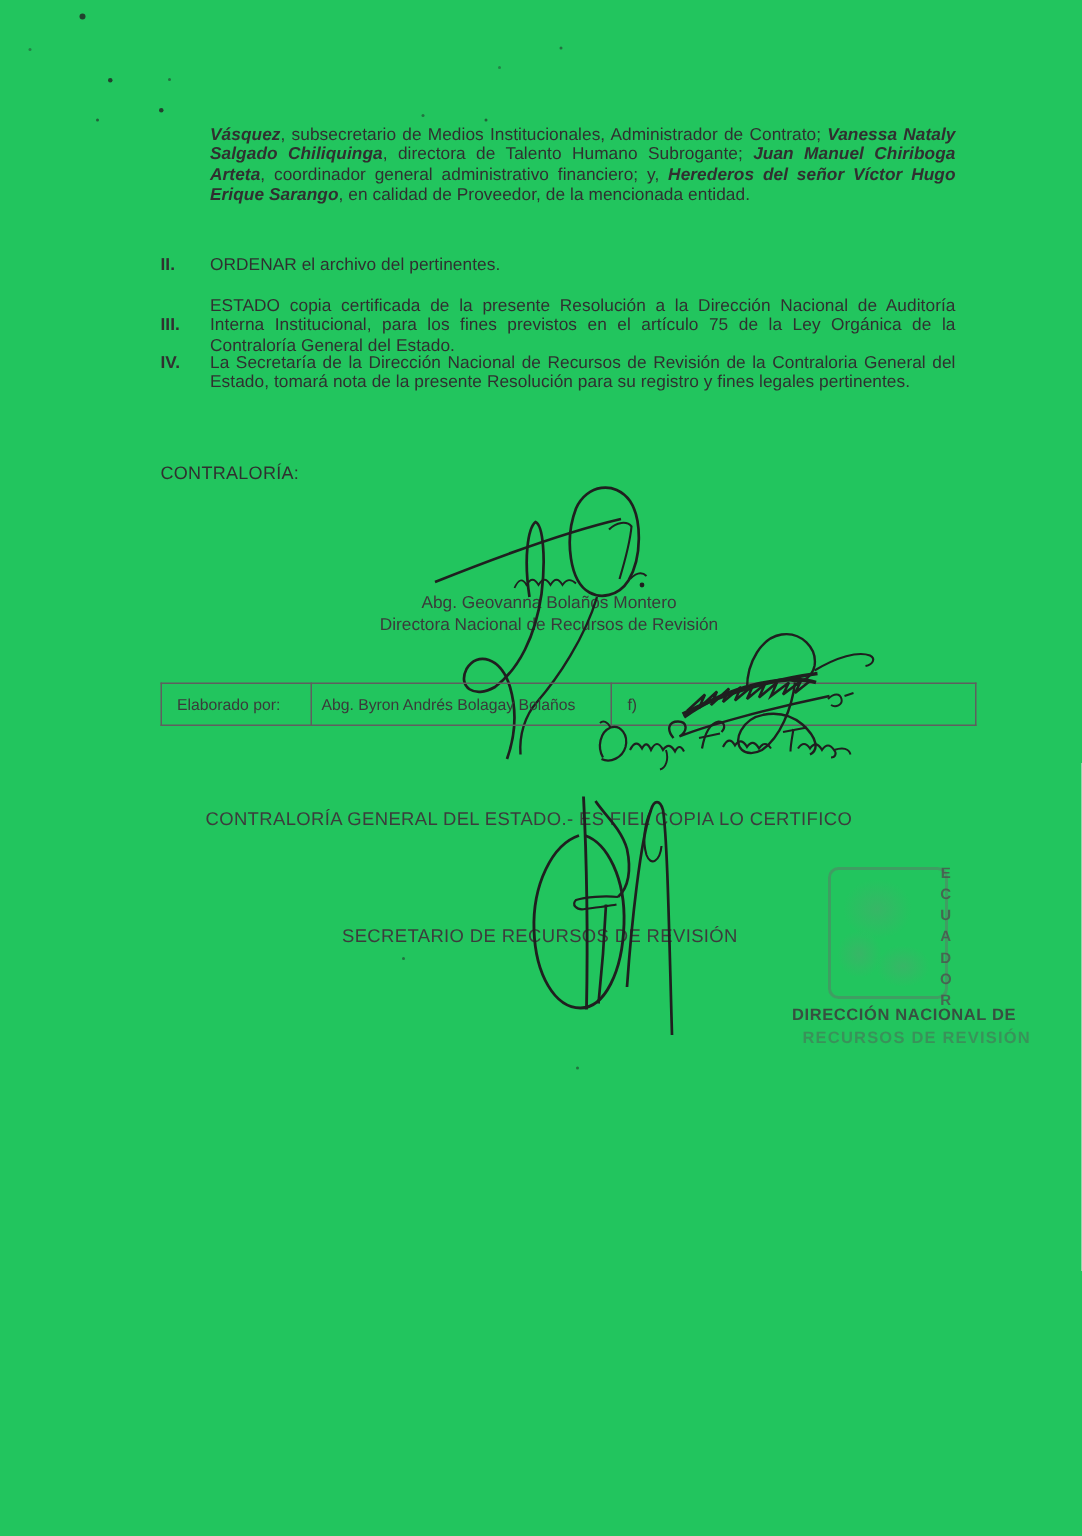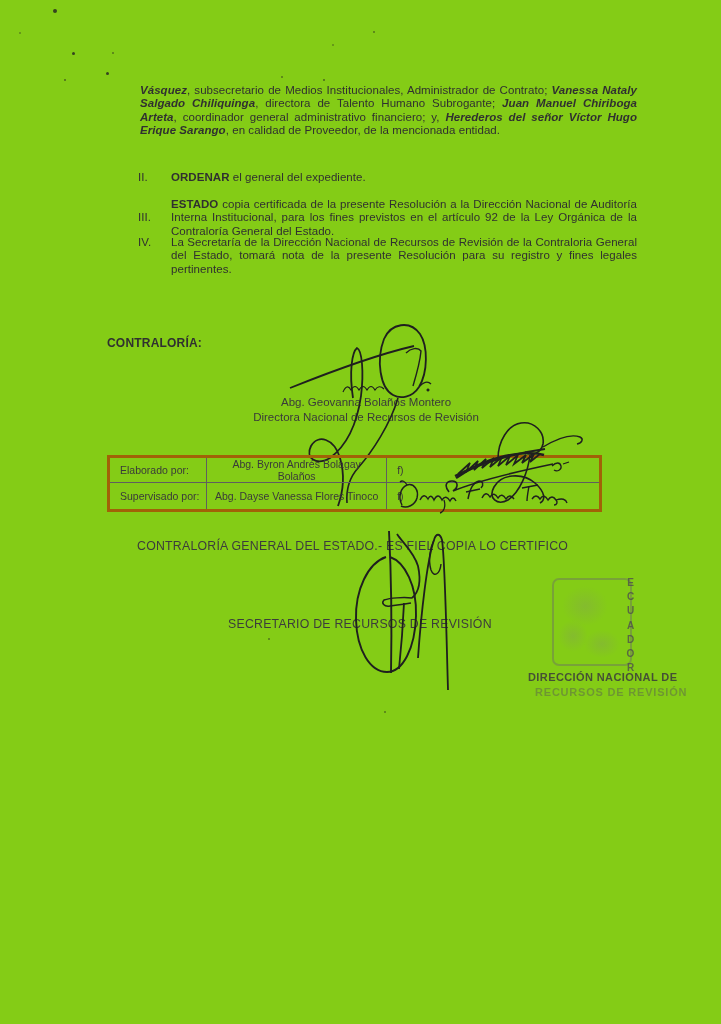--- a/index.html
+++ b/index.html
@@ -1,36 +1,36 @@
 <!DOCTYPE html>
 <html><head>
 <meta charset="utf-8">
 <style>
   html,body{margin:0;padding:0;background:#e8e8e8;}
   .page{
     position:relative;width:721px;height:1024px;margin:0 auto;
-    background:#84cc16;overflow:hidden;
+    background:#22c55e;overflow:hidden;
     font-family:"Liberation Sans", sans-serif;color:#2e2e2e;
   }
   .abs{position:absolute;}
   
   .bodytext{font-size:11.5px;line-height:13.4px;letter-spacing:0.05px;color:#303030;}
   .just{text-align:justify;}
   .bi{font-weight:bold;font-style:italic;}
-  .b{font-weight:bold;margin-top:28px;}
+  .b{font-weight:normal;}
   .item{display:flex;}
-  .item .num{width:33px;flex:none;font-weight:normal;margin-left:31px;}
+  .item .num{width:33px;flex:none;font-weight:bold;}
   .item .itbody{width:497px;text-align:justify;}
   
   .sig-block{width:300px;text-align:center;font-size:11.5px;line-height:14.5px;color:#3a3a3a;}
   
-  .apptable{width:495px;border:3px solid #a16207;border-collapse:collapse;background:transparent;}
+  .apptable{width:544px;border:1px solid #a16207;border-collapse:collapse;background:transparent;}
   .apptable td{border:1px solid #5f5f5f;font-size:10.5px;color:#3a3a3a;vertical-align:middle;padding:0 6px;}
   .apptable .c-role{width:84px;padding-left:10px;}
-  .apptable .c-name{width:190px;text-align:center;}
+  .apptable .c-name{width:190px;text-align:left;}
   .apptable .c-sign{width:230px;padding-left:10px;vertical-align:middle;}
   .apptable tr{height:26px;}
   .apptable tr:last-child{height:28px;}
   
   .certline{font-size:12.3px;letter-spacing:0.25px;color:#3c3c3c;white-space:nowrap;}
   
   .stamp-rect{
     width:76px;height:84px;border:2px solid rgba(105,105,105,0.42);
     border-radius:7px;
   }
@@ -67,26 +67,26 @@
   <div class="speck" style="left:323px;top:79px;width:2px;height:2px;opacity:0.6;"></div>
   <div class="speck" style="left:384px;top:711px;width:2px;height:2px;opacity:0.5;"></div>
   <div class="speck" style="left:268px;top:638px;width:2px;height:2px;opacity:0.5;"></div>
 
   <div class="abs bodytext just" style="left:140px;top:84px;width:497px;">
     <span class="bi">Vásquez</span><span>, subsecretario de Medios Institucionales, Administrador de Contrato; </span><span class="bi">Vanessa Nataly Salgado Chiliquinga</span><span>, directora de Talento Humano Subrogante; </span><span class="bi">Juan Manuel Chiriboga Arteta</span><span>, coordinador general administrativo financiero; y, </span><span class="bi">Herederos del señor Víctor Hugo Erique Sarango</span><span>, en calidad de Proveedor, de la mencionada entidad.</span>
   </div>
 
   <div class="abs bodytext item" style="left:107px;top:171px;width:530px;">
     <span class="num">II.</span>
-    <span class="itbody"><span class="b">ORDENAR</span><span> el general del expediente.</span></span>
+    <span class="itbody"><span class="b">ORDENAR</span><span> el archivo del pertinentes.</span></span>
   </div>
 
   <div class="abs bodytext item" style="left:107px;top:198px;width:530px;align-items:center;">
     <span class="num">III.</span>
-    <span class="itbody"><span class="b">ESTADO</span><span> copia certificada de la presente Resolución a la Dirección Nacional de Auditoría Interna Institucional, para los fines previstos en el artículo 92 de la Ley Orgánica de la Contraloría General del Estado.</span></span>
+    <span class="itbody"><span class="b">ESTADO</span><span> copia certificada de la presente Resolución a la Dirección Nacional de Auditoría Interna Institucional, para los fines previstos en el artículo 75 de la Ley Orgánica de la Contraloría General del Estado.</span></span>
   </div>
 
   <div class="abs bodytext item" style="left:107px;top:236px;width:530px;">
     <span class="num">IV.</span>
     <span class="itbody"><span class="b"></span><span>La Secretaría de la Dirección Nacional de Recursos de Revisión de la Contraloria General del Estado, tomará nota de la presente Resolución para su registro y fines legales pertinentes.</span></span>
   </div>
 
   <div class="abs bodytext b" style="left:107px;top:309px;font-size:12px;letter-spacing:0.2px;">CONTRALORÍA:</div>
 
   <div class="abs sig-block" style="left:216px;top:395px;">
@@ -103,25 +103,20 @@
     <circle cx="428" cy="390" r="1.1" style="fill:#1f1f1f;"></circle>
     <path d="M 343,392 Q 347,383 351,390 Q 355,383 359,390 Q 363,383 367,390 Q 371,383 375,390 Q 379,384 384,389" stroke-width="1.2"></path>
     <path d="M 398,398 C 390,425 372,452 358,468 C 350,477 346,490 347,503" stroke-width="1.6"></path>
   </svg>
 
   <table class="apptable abs" style="left:107px;top:455px;">
     <tbody>
         <tr>
       <td class="c-role">Elaborado por:</td>
       <td class="c-name">Abg. Byron Andrés Bolagay Bolaños</td>
-      <td class="c-sign">f)</td>
-    </tr>
-    <tr>
-      <td class="c-role">Supervisado por:</td>
-      <td class="c-name">Abg. Dayse Vanessa Flores Tinoco</td>
       <td class="c-sign">f)</td>
     </tr>
   </tbody>
     </table>
 
   <svg class="sig" style="left:428px;top:413px;" width="220" height="100" viewBox="428 413 220 100">
     <path d="M 498,459 C 498,441 508,425 521,423 C 534,421 545,432 543,444 C 541,453 532,457 525,452" stroke-width="1.6"></path>
     <path d="M 543,447 C 558,438 572,434 580,437 C 584,439 582,443 577,444" stroke-width="1.4"></path>
     <path d="M 456,478 C 470,468 488,460 505,456 C 520,453 535,452 544,455" stroke-width="2.4"></path>
     <path d="M 458,474 L 470,463 L 466,472 L 478,461 L 474,470 L 486,459 L 482,468 L 494,458 L 490,467 L 502,457 L 498,466 L 510,456 L 506,465 L 518,455 L 514,464 L 526,455 L 522,463 L 534,454 L 530,462 L 540,454" stroke-width="1.7"></path>

